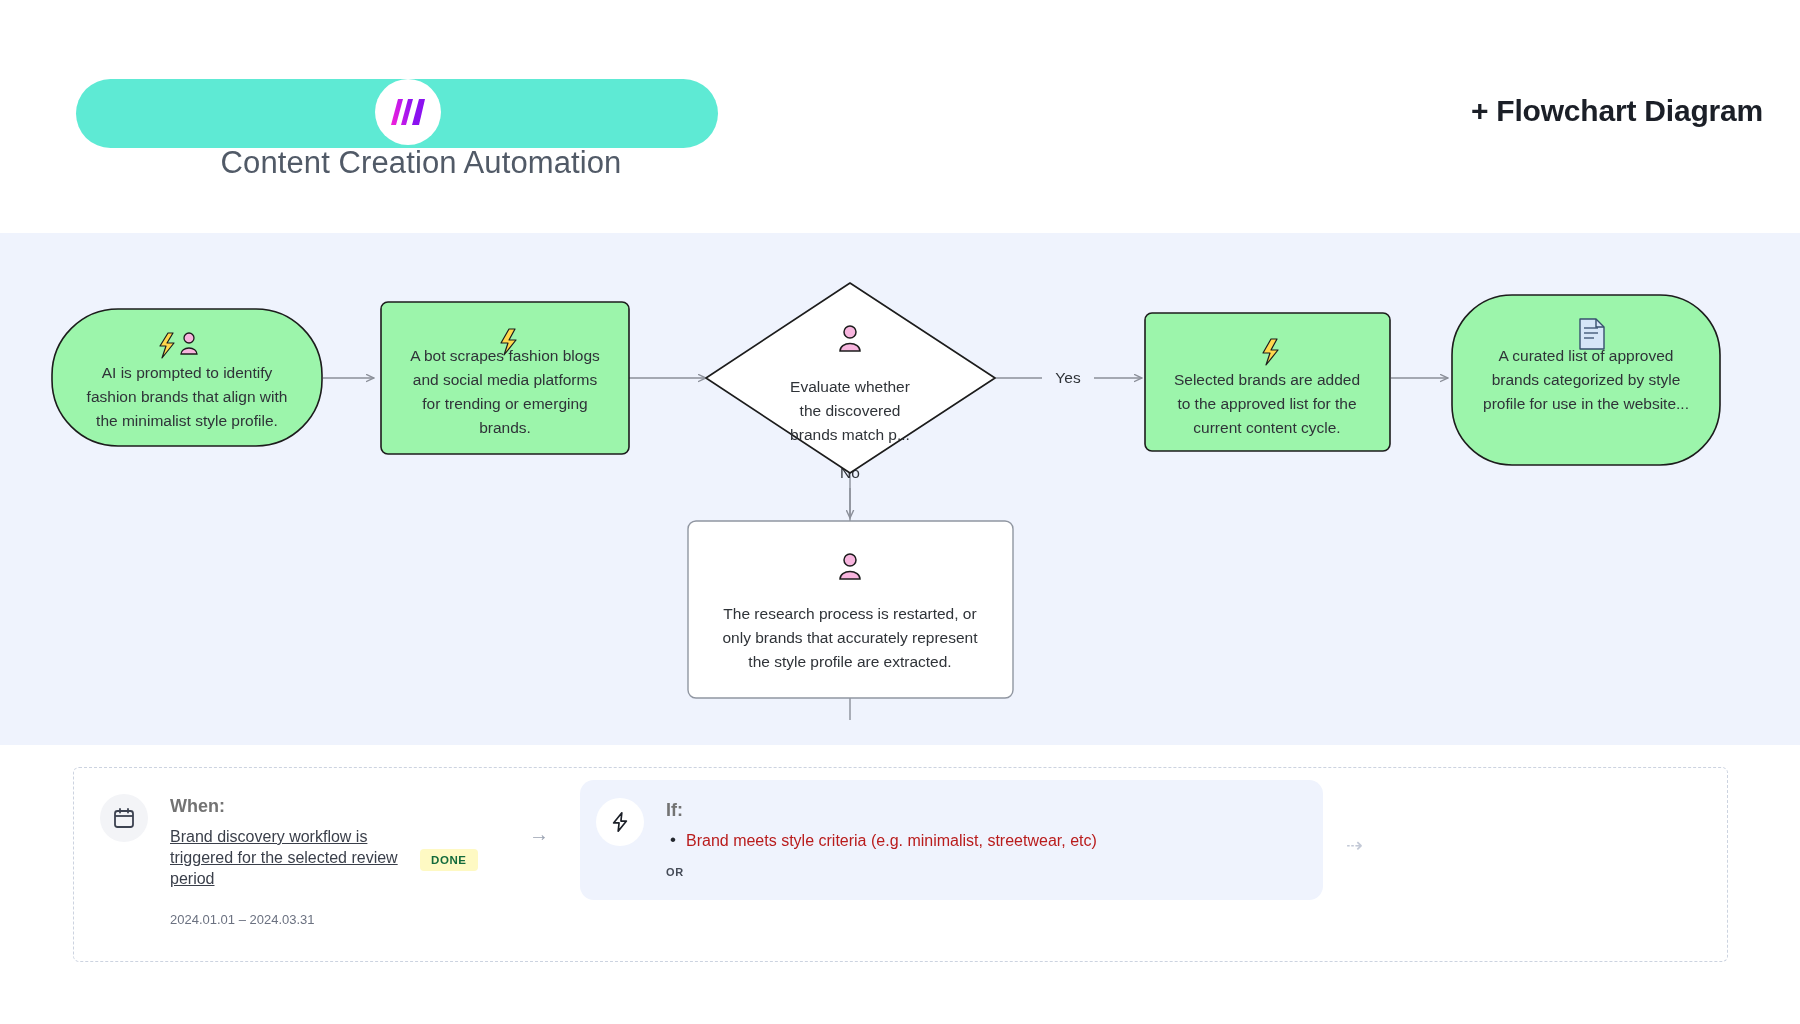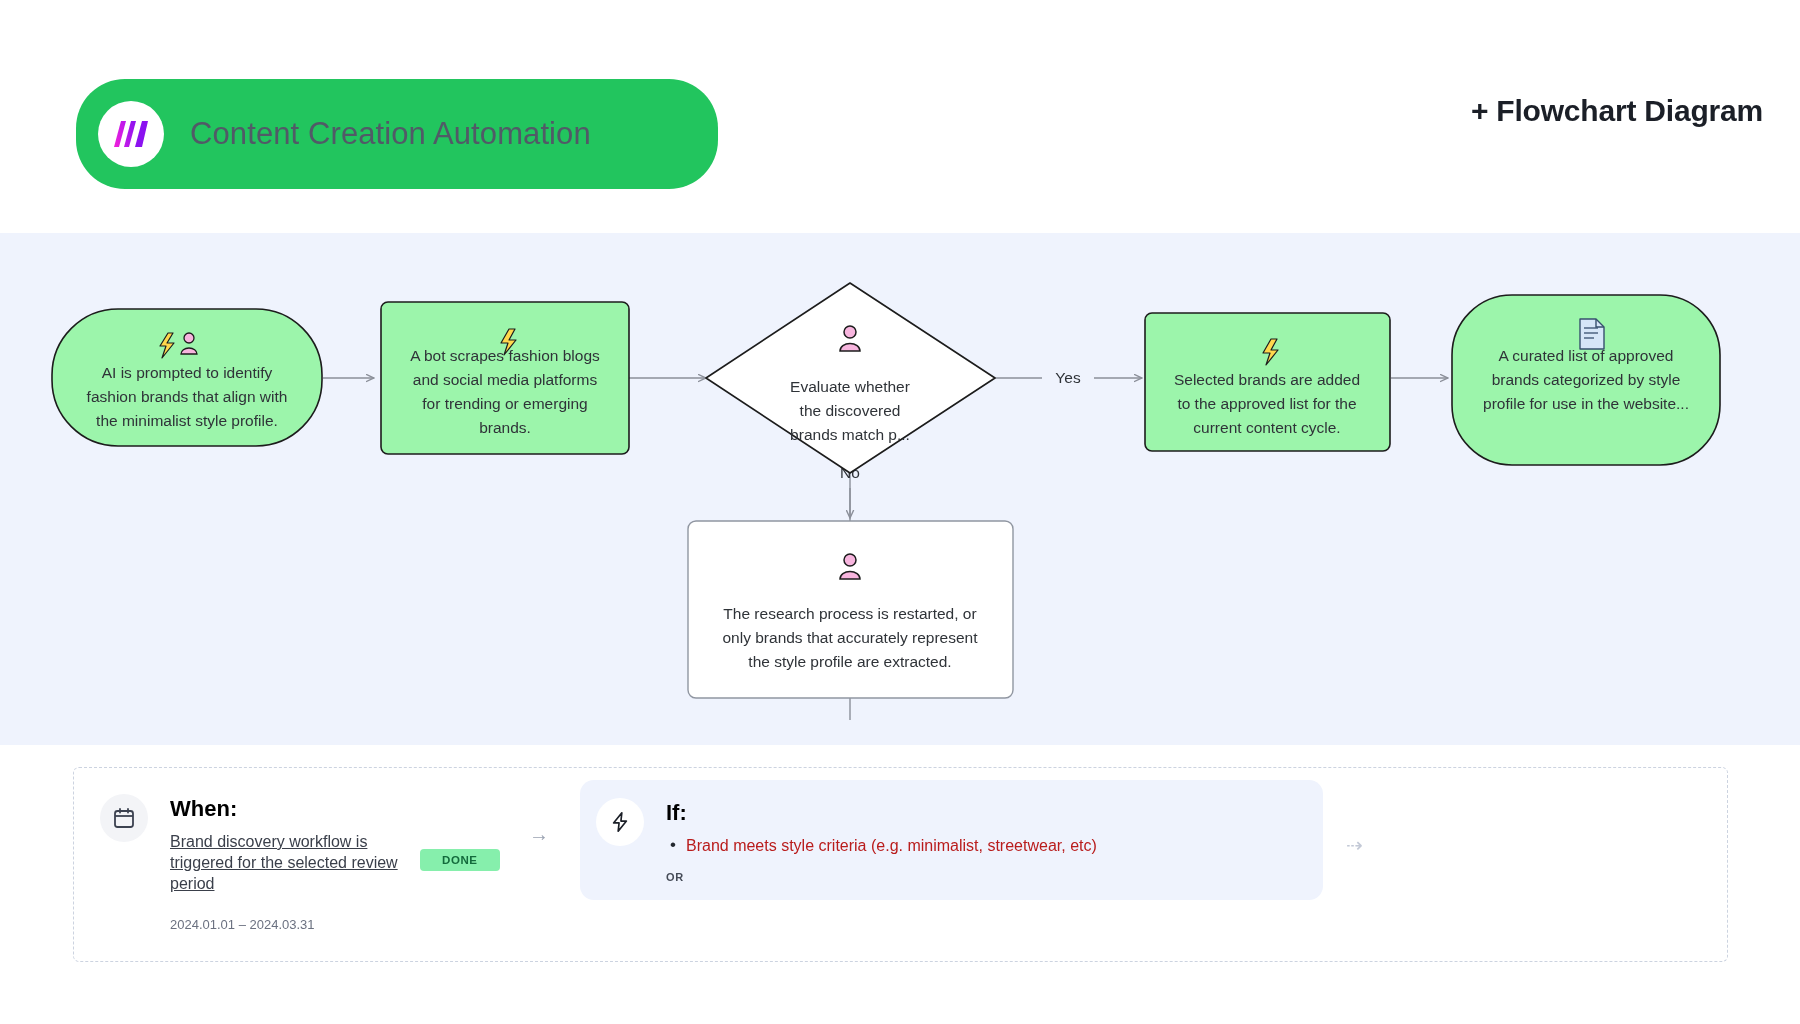--- a/index.html
+++ b/index.html
@@ -25,27 +25,28 @@
     left: 0; top: 0;
     width: 1800px;
     height: 233px;
     background: #ffffff;
   }
 
   .title-pill {
     position: absolute;
     left: 76px;
     top: 79px;
-    height: 110px;
+    height: 69px;
     width: 642px;
-    background: #22c55e;
+    background: #5eead4;
     border-radius: 49px;
     display: flex;
     align-items: center;
     padding-left: 22px;
+    flex-direction: column;
   }
 
   .logo-circle {
     width: 66px;
     height: 66px;
     border-radius: 50%;
     background: #ffffff;
     display: flex;
     align-items: center;
     justify-content: center;
@@ -166,23 +167,23 @@
     align-items: center;
     justify-content: center;
     flex: 0 0 auto;
   }
 
   .icon-circle.white { background: #ffffff; }
 
   .when-body { margin-left: 22px; padding-top: 2px; position: relative; }
 
   .rule-heading {
-    font-size: 22px;
+    font-size: 18px;
     font-weight: bold;
-    color: #000000;
+    color: #737373;
     margin-bottom: 9px;
   }
 
   .when-desc {
     font-size: 16px;
     color: #3a3f4a;
     line-height: 1.32;
     max-width: 230px;
     text-decoration: underline;
   }
@@ -190,26 +191,26 @@
   .when-date {
     margin-top: 23px;
     font-size: 13px;
     color: #6b7180;
   }
 
   .done-badge {
     position: absolute;
     left: 250px;
     top: 55px;
-    background: #86efac;
+    background: #fef9c3;
     color: #136a3c;
     font-size: 11.5px;
     font-weight: bold;
     letter-spacing: 0.6px;
-    padding: 5px 22px;
+    padding: 5px 11px;
     border-radius: 4px;
   }
 
   .arrow-when-if {
     position: absolute;
     left: 455px;
     top: 55px;
     font-size: 20px;
     color: #9aa2b1;
   }

